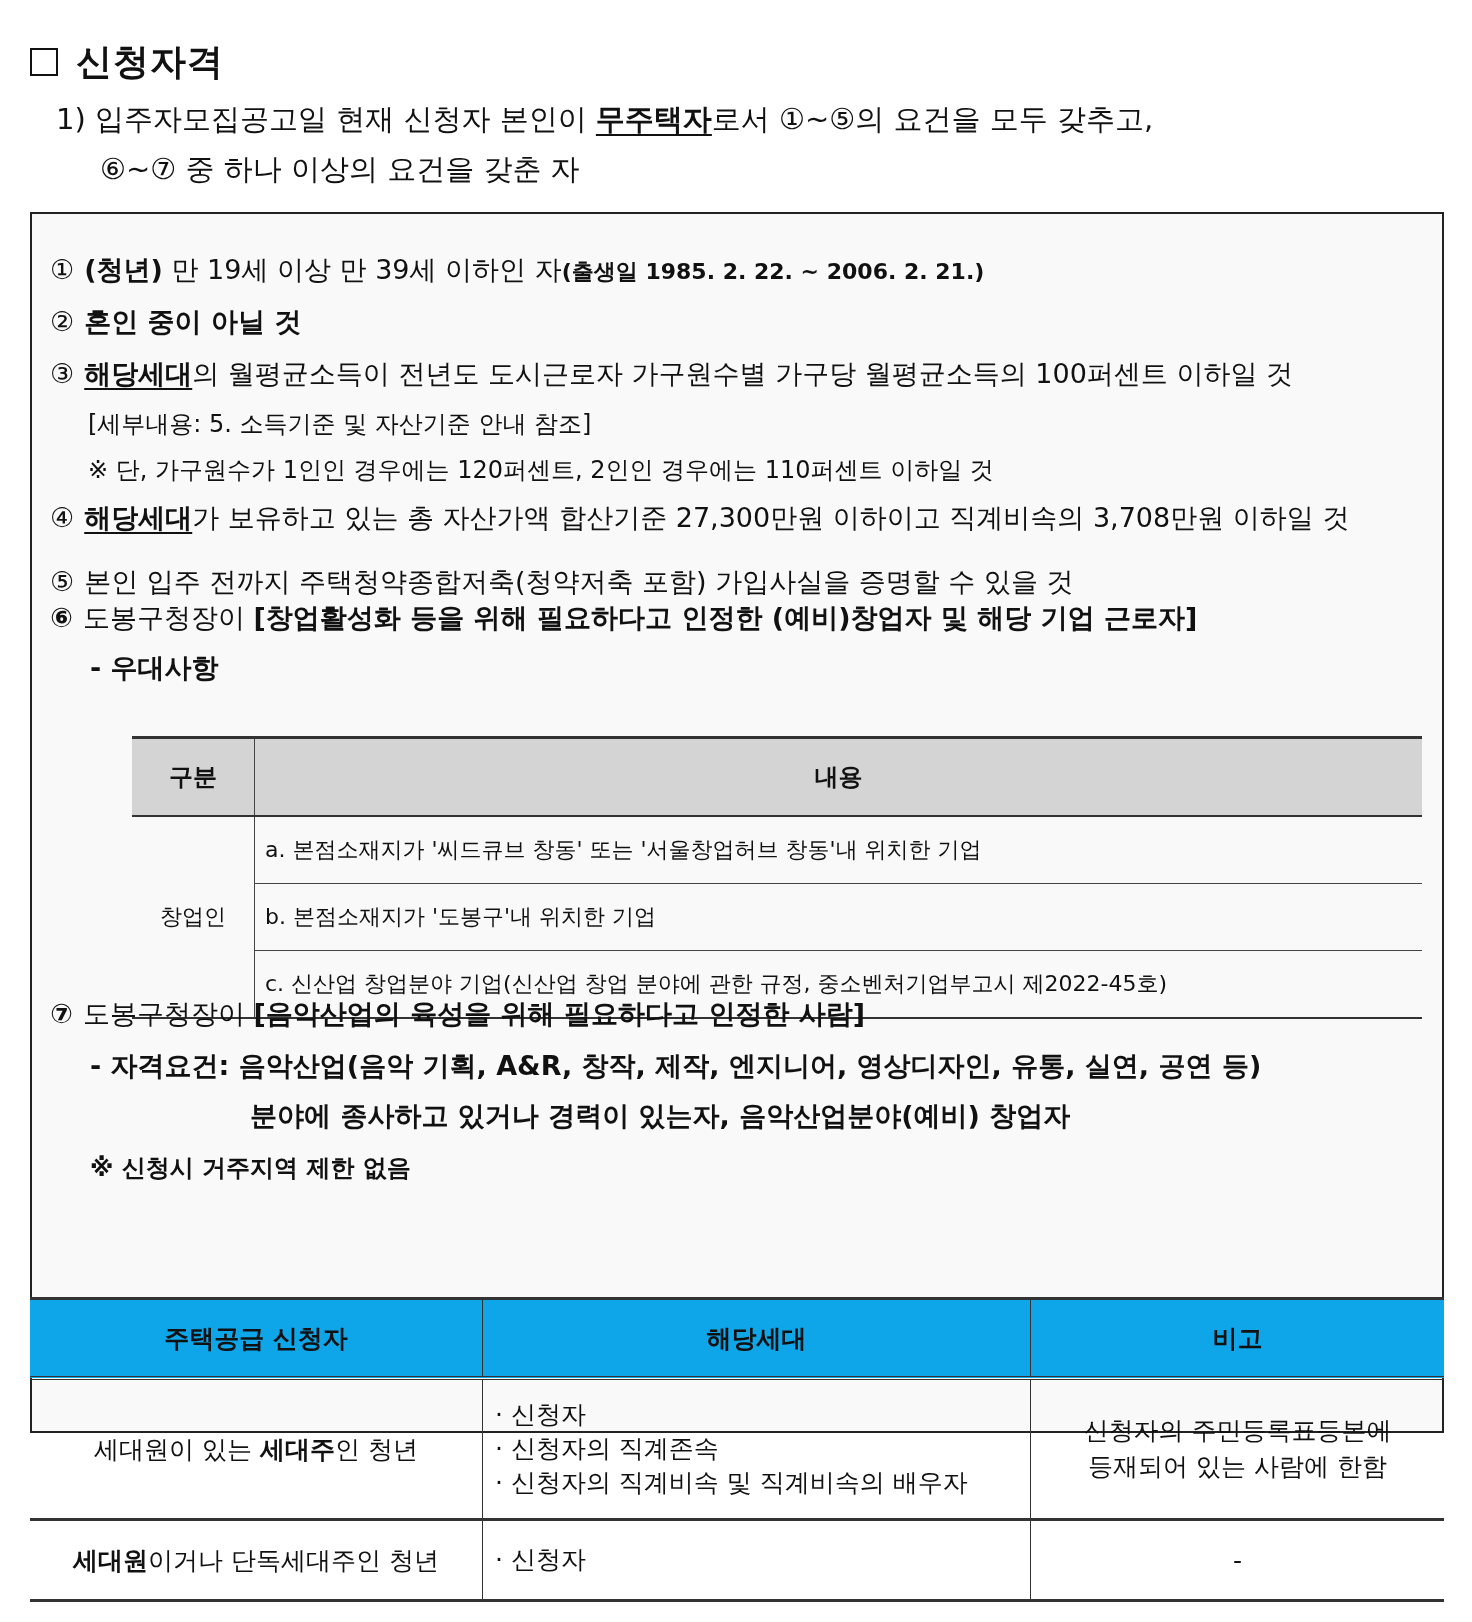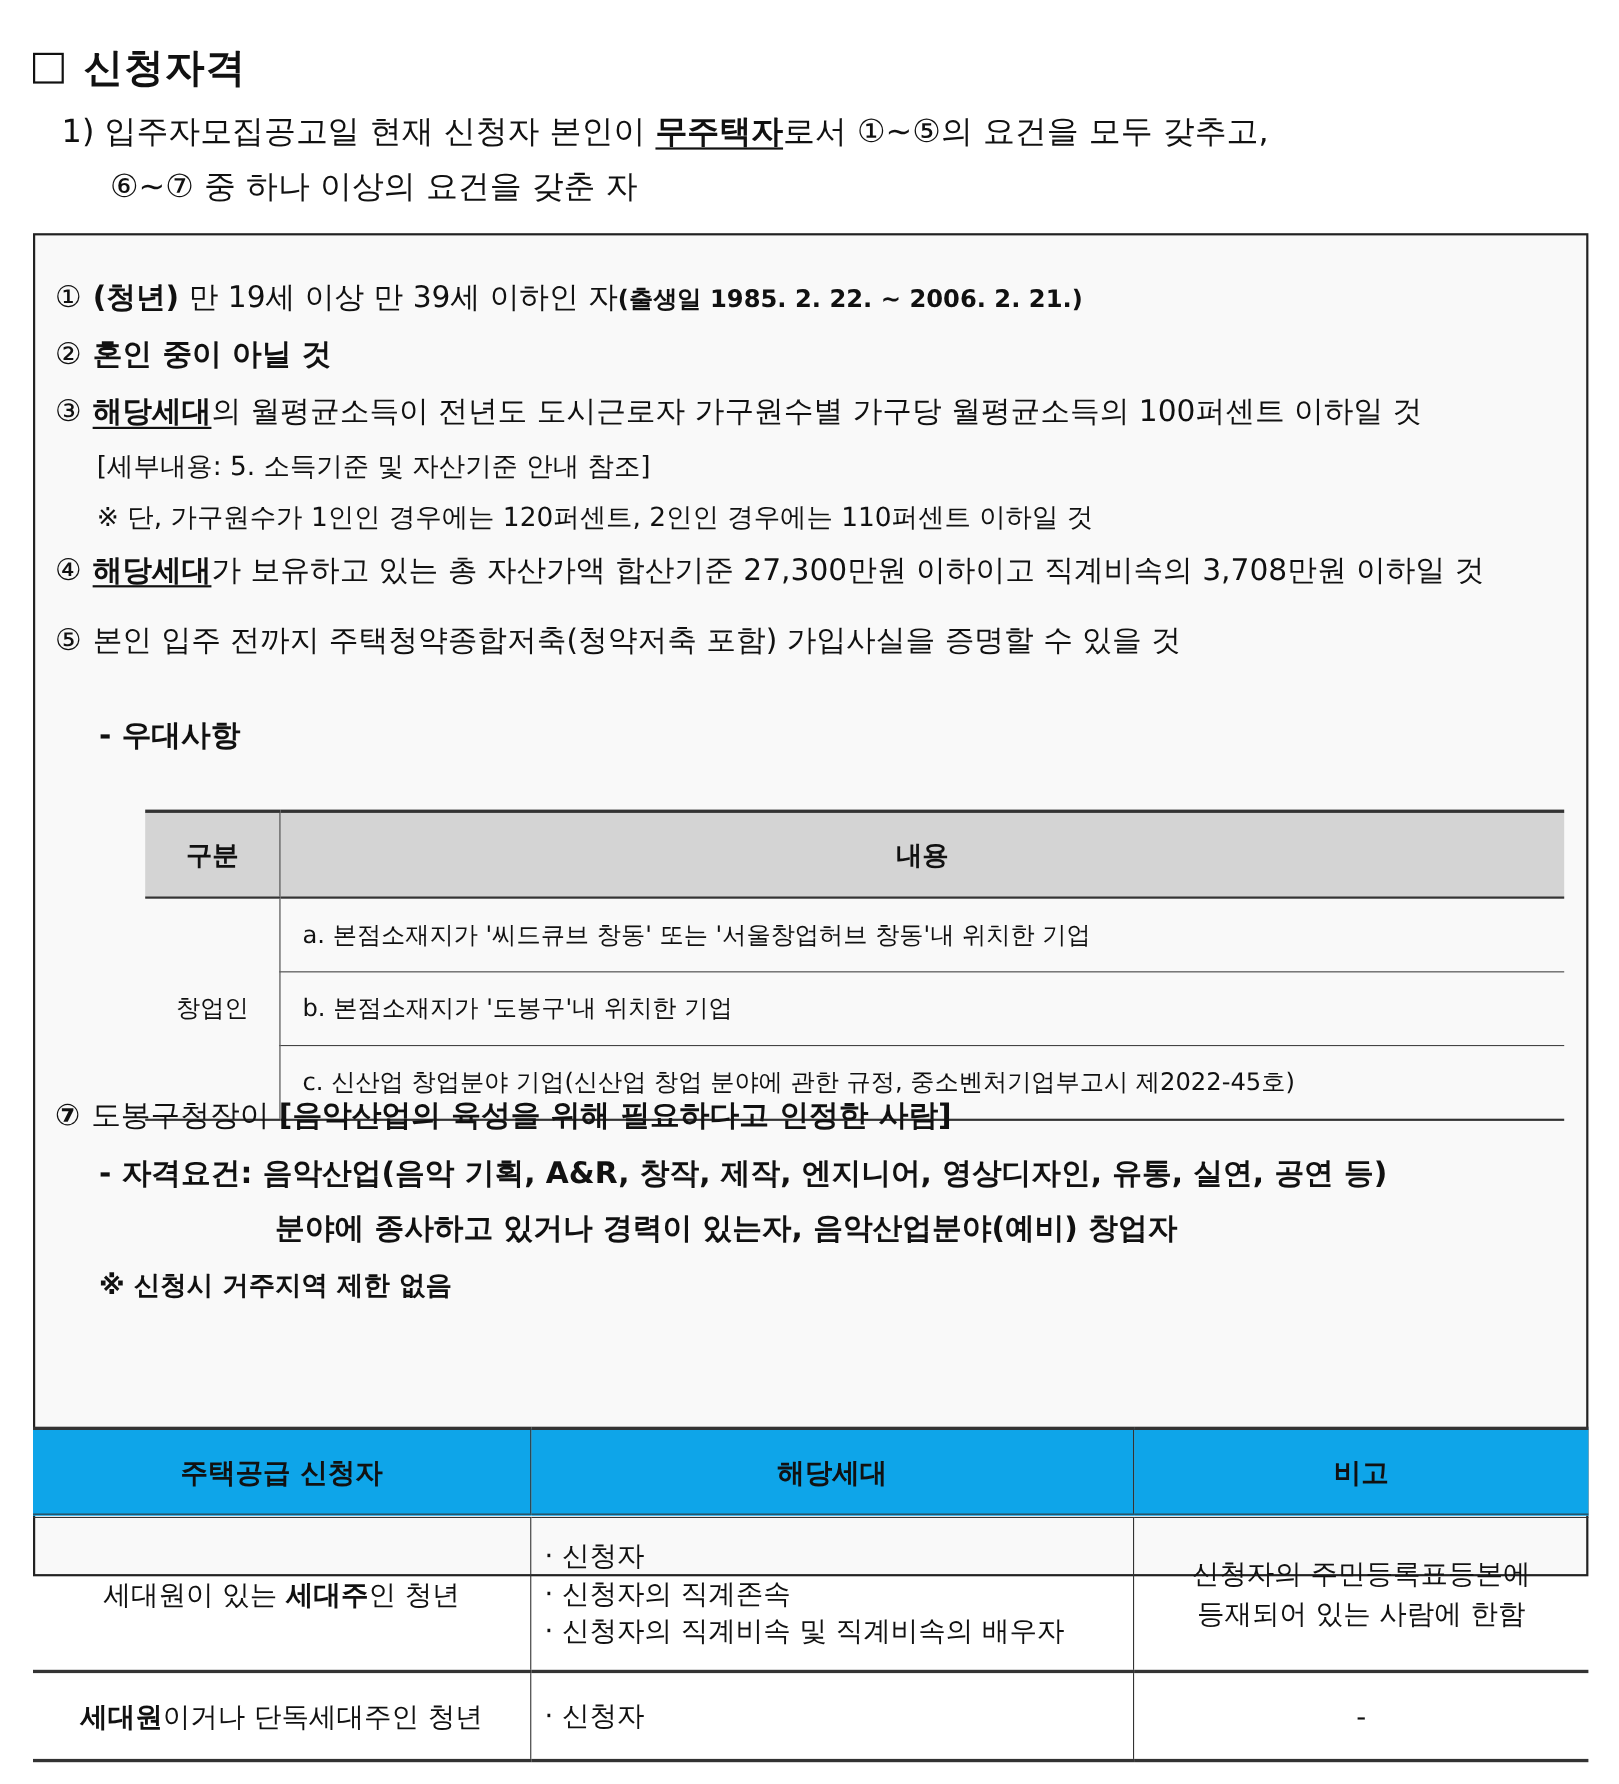--- a/index.html
+++ b/index.html
@@ -18,21 +18,21 @@
   .panel {
     position:absolute; left:30px; top:212px; width:1414px; height:1221px;
     background:#f9f9f9; border:2px solid #222; box-sizing:border-box;
   }
   .item { position:absolute; left:18px; font-size:27px; white-space:nowrap; }
   .item.sm { font-size:24px; }
   .circ { display:inline-block; margin-right:10px; }
 
   .t6 { position:absolute; left:100px; top:522px; width:1290px; border-collapse:collapse; font-size:22px; }
   .t6 th { background:#d4d4d4; height:74px; font-weight:bold; font-size:24px; border-top:3px solid #333; border-bottom:2px solid #333; }
-  .t6 td { height:64px; border-bottom:1.5px solid #444; padding-left:20px; }
+  .t6 td { height:64px; border-bottom:1.5px solid #444; padding-left:10px; }
   .t6 .cat { width:100px; text-align:center; padding:0; border-right:1.5px solid #444; border-bottom:2px solid #333; }
   .t6 th.c1 { border-right:1.5px solid #444; width:120px; }
   .t6 tr.last td { border-bottom:2px solid #333; }
 
   .t2 { position:absolute; left:30px; top:1297px; width:1414px; border-collapse:collapse; font-size:25px; }
   .t2 th { background:#0ea5e9; height:74px; font-weight:bold; font-size:25px; border-top:3px solid #333; border-bottom:4px double #333; }
   .t2 th + th, .t2 td + td { border-left:1.5px solid #333; }
   .t2 td { border-bottom:3px solid #333; }
   .t2 .r1 td { height:136px; }
   .t2 .r2 td { height:76px; }
@@ -62,20 +62,23 @@
   <div class="item" style="top:142px;">
     <span class="circ">③</span><span class="u">해당세대</span><span>의 월평균소득이 전년도 도시근로자 가구원수별 가구당 월평균소득의 100퍼센트 이하일 것</span>
   </div>
   <div class="item sm" style="top:194px; left:56px;">[세부내용: 5. 소득기준 및 자산기준 안내 참조]</div>
   <div class="item sm" style="top:240px; left:56px;">※ 단, 가구원수가 1인인 경우에는 120퍼센트, 2인인 경우에는 110퍼센트 이하일 것</div>
   <div class="item" style="top:286px;">
     <span class="circ">④</span><span class="u">해당세대</span><span>가 보유하고 있는 총 자산가액 합산기준 27,300만원 이하이고 직계비속의 3,708만원 이하일 것</span>
   </div>
   <div class="item" style="top:350px;">
     <span class="circ">⑤</span><span>본인 입주 전까지 주택청약종합저축(청약저축 포함) 가입사실을 증명할 수 있을 것</span>
+  </div>
+  <div class="item" style="top:386px;">
+    <b class="circ">⑥</b><span>도봉구청장이 </span><b>[창업활성화 등을 위해 필요하다고 인정한 (예비)창업자 및 해당 기업 근로자]</b>
   </div>
   <div class="item" style="top:436px; left:58px;">
     <b>- 우대사항</b>
   </div>
 
   <table class="t6">
     <tbody>
         <tr>
       <th class="c1">구분</th>
       <th>내용</th>

